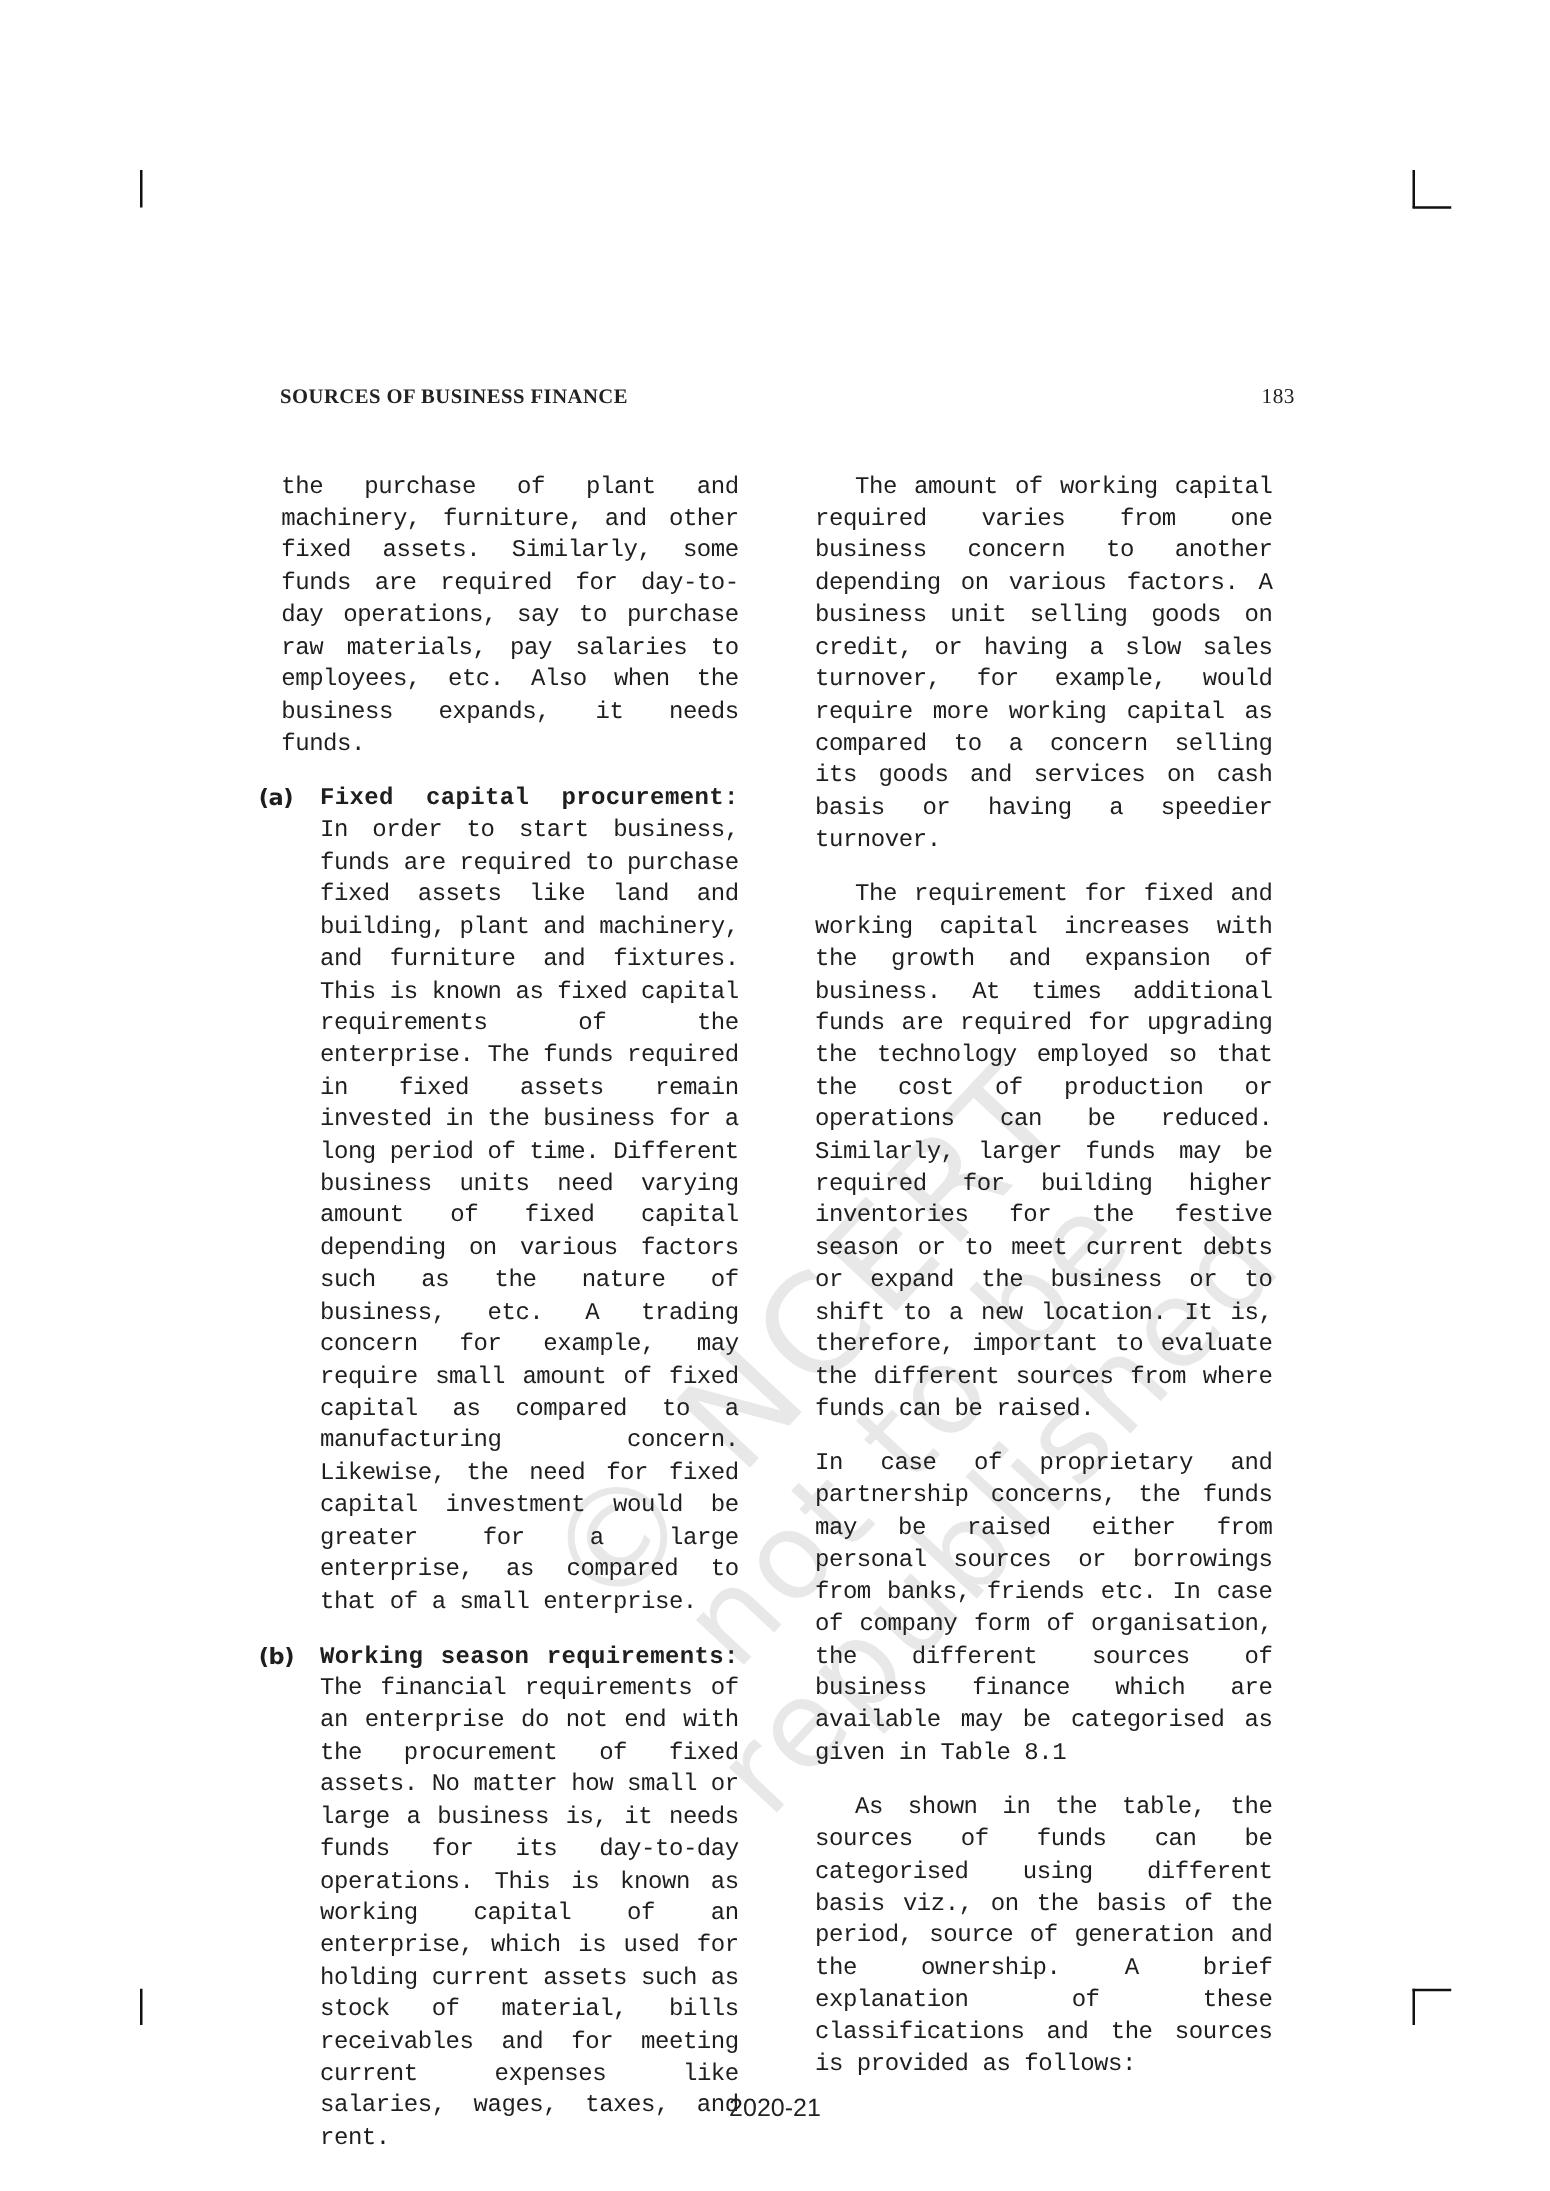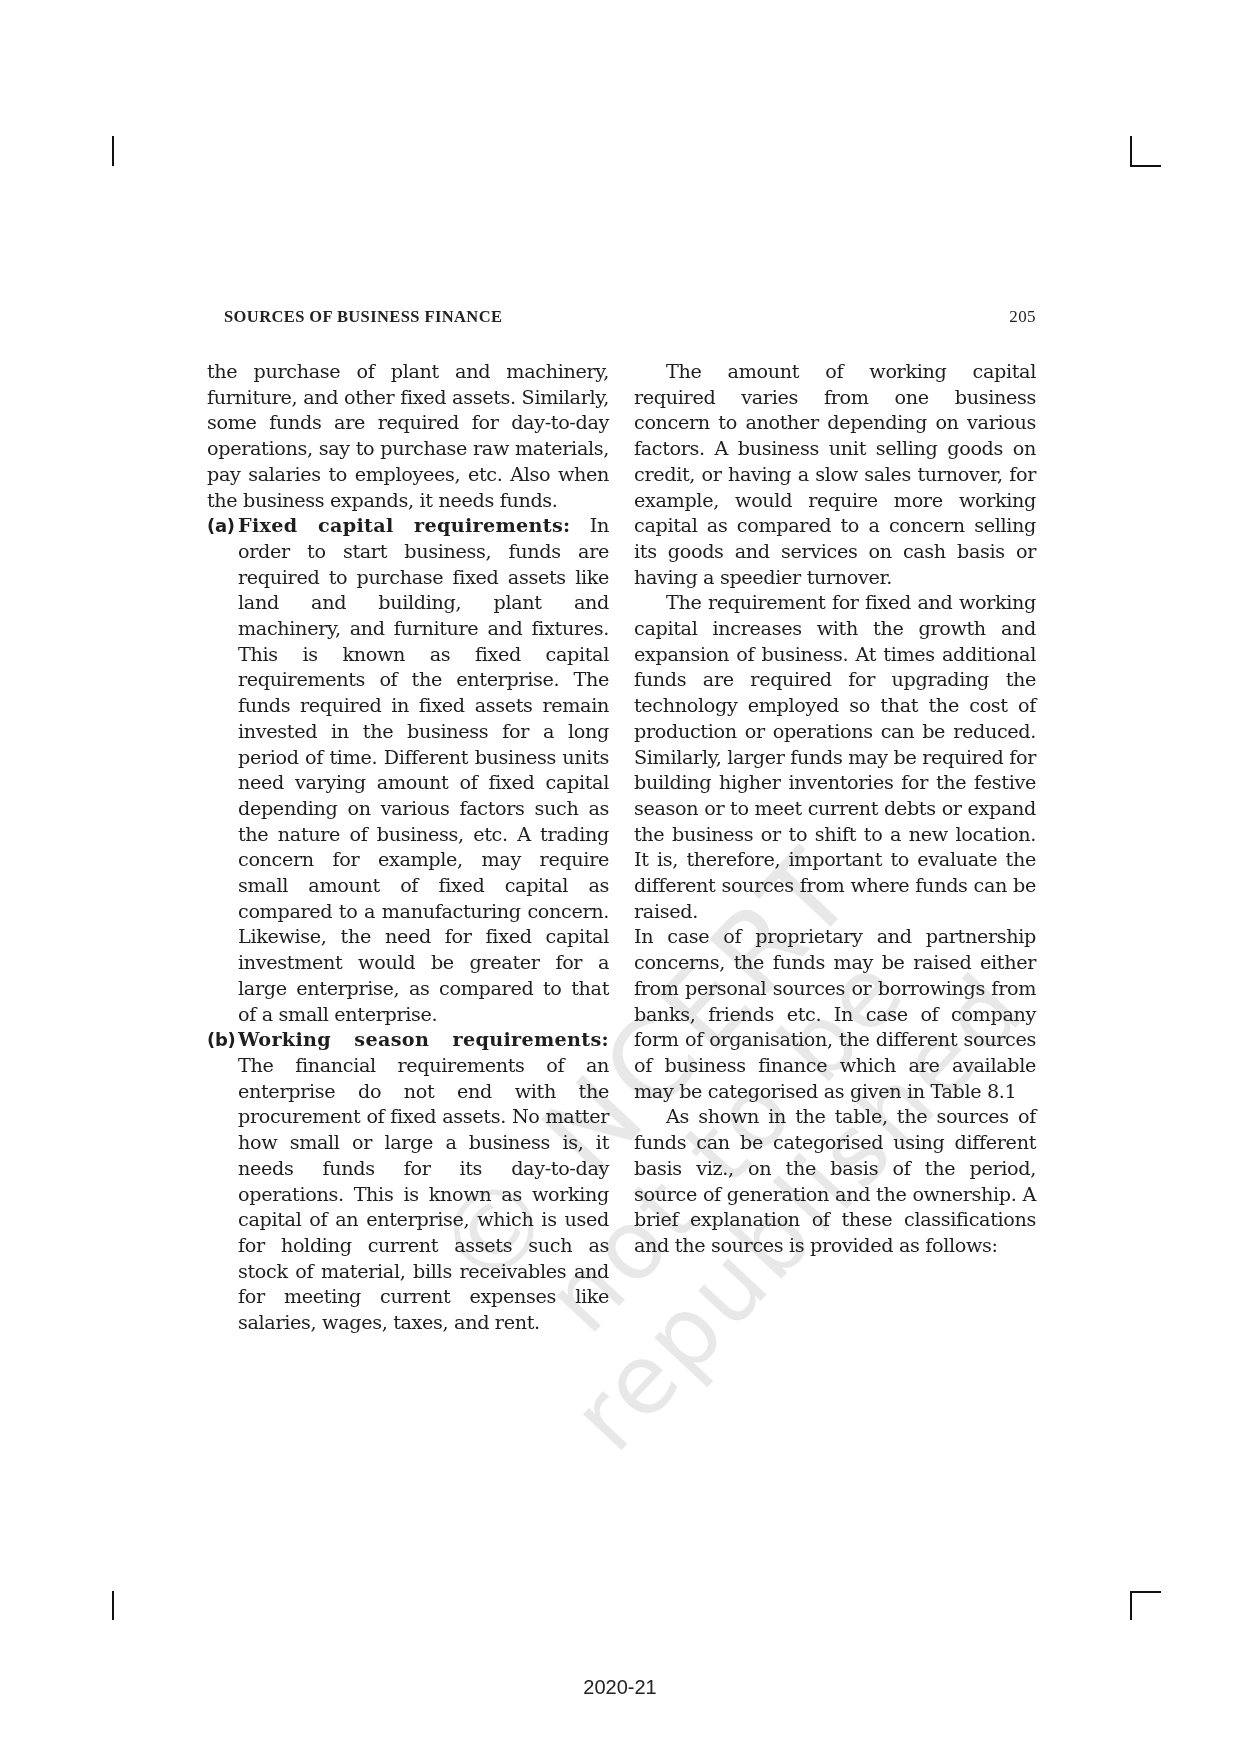--- a/index.html
+++ b/index.html
@@ -17,21 +17,21 @@
   .running-head .pageno { position: absolute; right: 0; top: 0; font-size: 17px; }
 
   .col {
     position: absolute; top: 359px;
     font-family: "DejaVu Serif", serif; font-size: 19.2px; line-height: 25.7px;
     color: #1e1e1e; text-align: justify; letter-spacing: -0.35px;
   }
   .col-left { left: 207px; width: 402px; }
   .col-right { left: 634px; width: 402px; }
 
-  .col p { margin: 0; }
+  .col p { margin: 18px; font-family: Liberation Mono, monospace; }
   .indent { text-indent: 32px; }
 
   .list-item { position: relative; padding-left: 31px; margin: 0; }
   .list-item .marker {
     position: absolute; left: 0; top: 0;
     font-family: "DejaVu Sans", sans-serif; font-weight: bold; font-size: 18px;
   }
   .list-item .lead { font-weight: bold; letter-spacing: 0.3px; }
 
   .section-heading {
@@ -68,30 +68,30 @@
   <div class="crop" style="left:1130px; top:1591px; width:1.5px; height:29px;"></div>
   <div class="crop" style="left:1130px; top:1591px; width:31px; height:1.5px;"></div>
 
   <div class="watermark">
     <div class="wm1">© NCERT</div>
     <div class="wm2">not to be republished</div>
   </div>
 
   <div class="running-head">
     <span class="title">SOURCES OF BUSINESS FINANCE</span>
-    <span class="pageno">205</span>
+    <span class="pageno">183</span>
   </div>
 
   <div class="col col-left">
     <p>the purchase of plant and machinery, furniture, and other fixed assets. Similarly, some funds are required for day-to-day operations, say to purchase raw materials, pay salaries to employees, etc. Also when the business expands, it needs funds.</p>
 
     <div class="list-item">
       <span class="marker">(a)</span>
       <p>
-        <span class="lead">Fixed capital requirements:</span>
+        <span class="lead">Fixed capital procurement:</span>
         <span>In order to start business, funds are required to purchase fixed assets like land and building, plant and machinery, and furniture and fixtures. This is known as fixed capital requirements of the enterprise. The funds required in fixed assets remain invested in the business for a long period of time. Different business units need varying amount of fixed capital depending on various factors such as the nature of business, etc. A trading concern for example, may require small amount of fixed capital as compared to a manufacturing concern. Likewise, the need for fixed capital investment would be greater for a large enterprise, as compared to that of a small enterprise.</span>
       </p>
     </div>
 
     <div class="list-item">
       <span class="marker">(b)</span>
       <p>
         <span class="lead">Working season requirements:</span>
         <span>The financial requirements of an enterprise do not end with the procurement of fixed assets. No matter how small or large a business is, it needs funds for its day-to-day operations. This is known as working capital of an enterprise, which is used for holding current assets such as stock of material, bills receivables and for meeting current expenses like salaries, wages, taxes, and rent.</span>
       </p>

